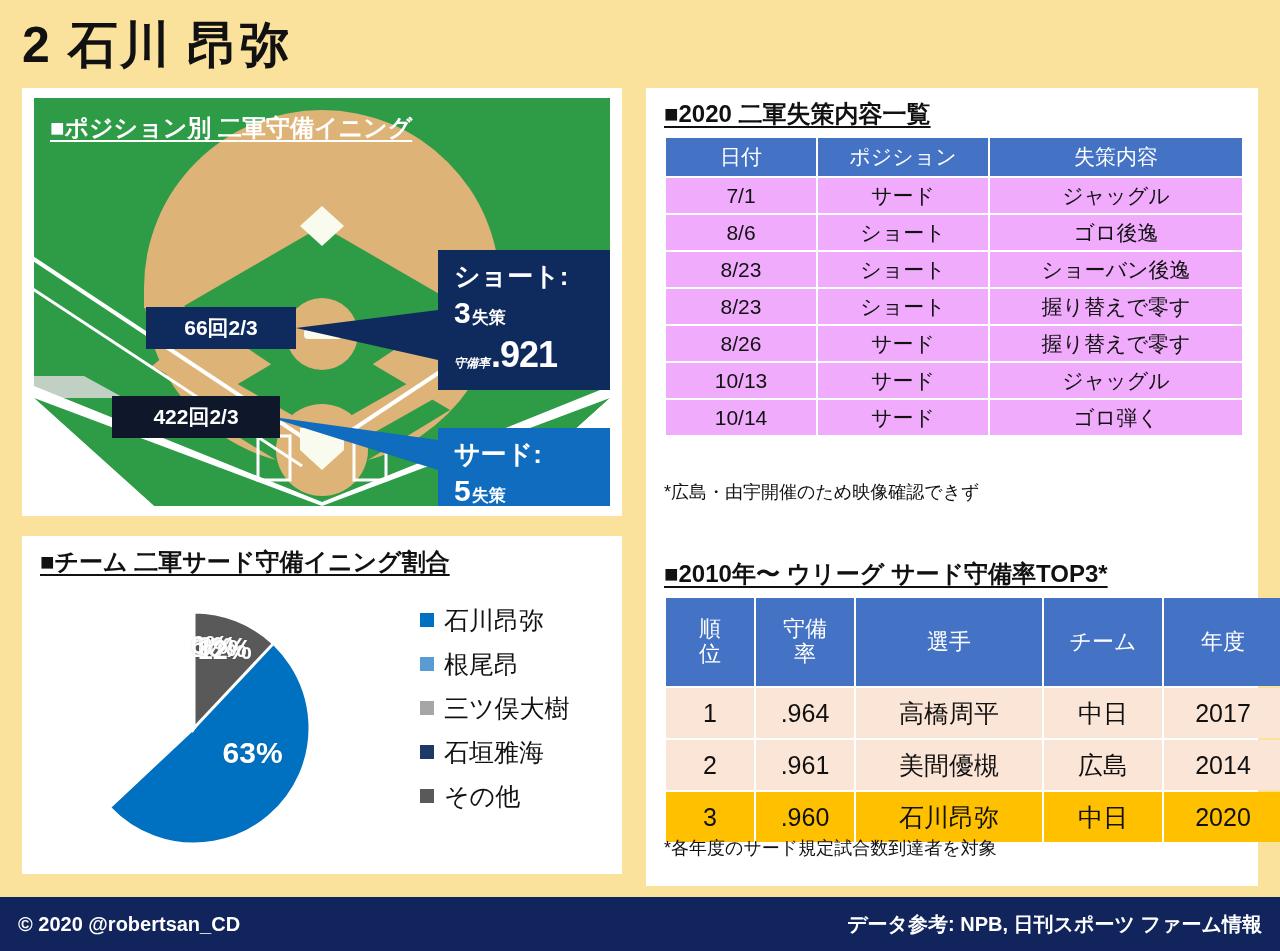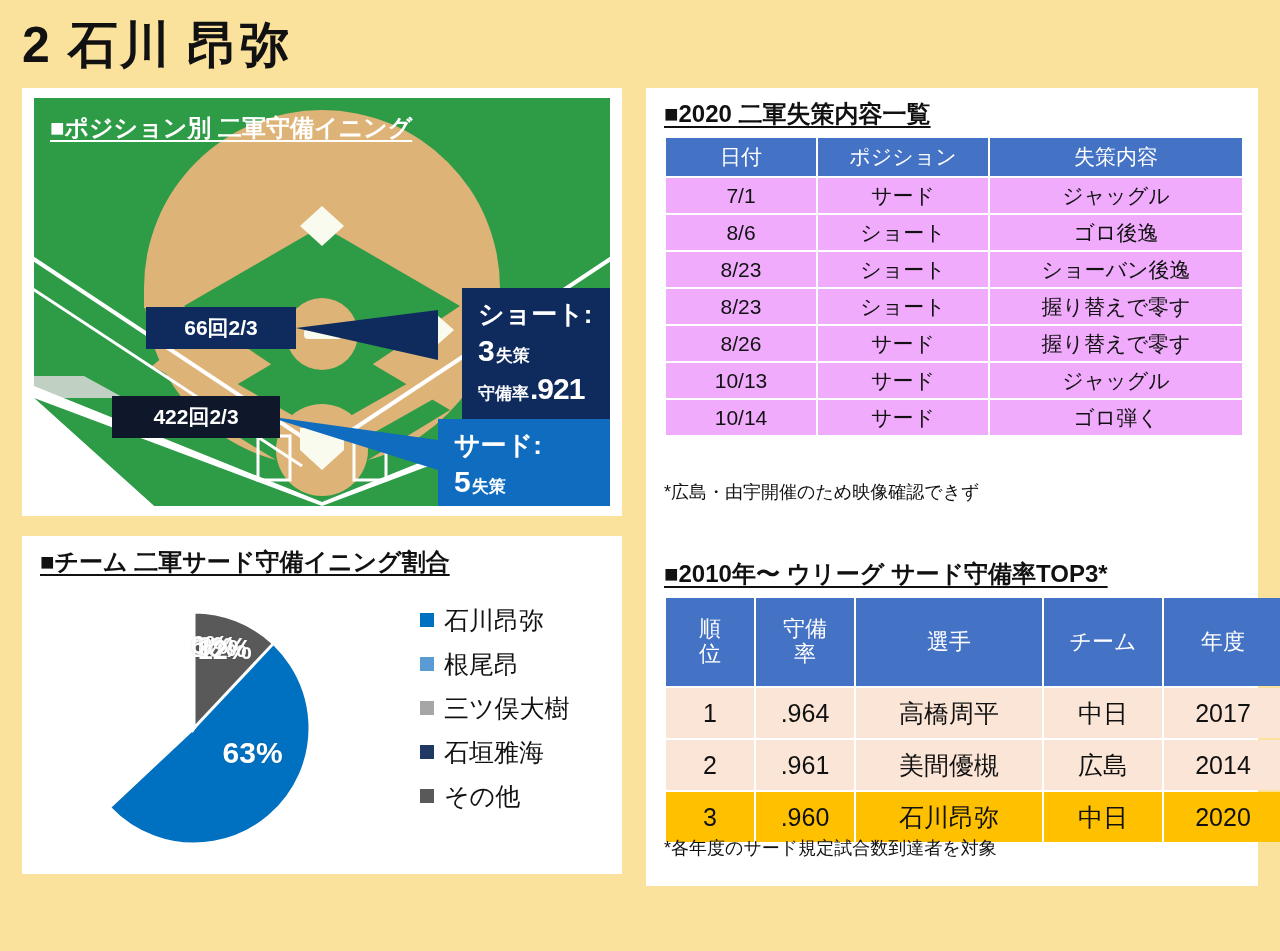--- a/index.html
+++ b/index.html
@@ -41,29 +41,29 @@
   .pillbox{
     position:absolute;z-index:7;color:#fff;font-size:21px;font-weight:bold;
     display:flex;align-items:center;justify-content:center;white-space:nowrap;
   }
   #pill-ss{left:112px;top:209px;width:150px;height:42px;background:#0F2B5E;}
   #pill-3b{left:78px;top:298px;width:168px;height:42px;background:#0f172a;}
   .callout{
     position:absolute;z-index:7;color:#fff;box-sizing:border-box;
     padding:10px 14px 8px 16px;
   }
-  #call-ss{left:428px;top:152px;width:185px;height:140px;background:#0F2B5E;margin-top:38px;}
-  #call-3b{left:404px;top:321px;width:200px;height:140px;background:#0F6CBF;}
+  #call-ss{left:404px;top:152px;width:185px;height:140px;background:#0F2B5E;}
+  #call-3b{left:404px;top:330px;width:200px;height:140px;background:#0F6CBF;}
   .co-pos{font-size:26px;font-weight:bold;line-height:1.25;}
   .co-line2{display:flex;align-items:baseline;gap:1px;line-height:1.2;margin-top:2px;}
   .co-big{font-size:30px;font-weight:bold;}
   .co-sm{font-size:17px;font-weight:bold;}
   .co-line3{display:flex;align-items:baseline;gap:1px;margin-top:3px;}
-  .co-rate-lab{font-size:17px;font-weight:bold;}
-  .co-rate-val{font-size:30px;font-weight:bold;letter-spacing:-1px;}
+  .co-rate-lab{font-size:12px;font-weight:bold;font-style:italic;}
+  .co-rate-val{font-size:36px;font-weight:bold;letter-spacing:-1px;}
 
   
   #panel-errors{left:646px;top:88px;width:612px;height:544px;}
   #panel-errors .card-title{position:absolute;left:18px;top:12px;}
   table.tbl{
     position:absolute;border-collapse:separate;border-spacing:2px;
     table-layout:fixed;
   }
   #tbl-errors{left:18px;top:48px;width:576px;}
   #tbl-errors th{
@@ -348,14 +348,18 @@
             <td>.960</td>
             <td>石川昂弥</td>
             <td>中日</td>
             <td>2020</td>
           </tr>
         </tbody>
     </table>
     <div class="note" id="note-top3">*各年度のサード規定試合数到達者を対象</div>
   </div>
 
+  <div class="footer">
+    <div class="footer-text">© 2020 @robertsan_CD</div>
+    <div class="footer-text">データ参考: NPB, 日刊スポーツ ファーム情報</div>
+  </div>
 
 </div>
 
 </body></html>

